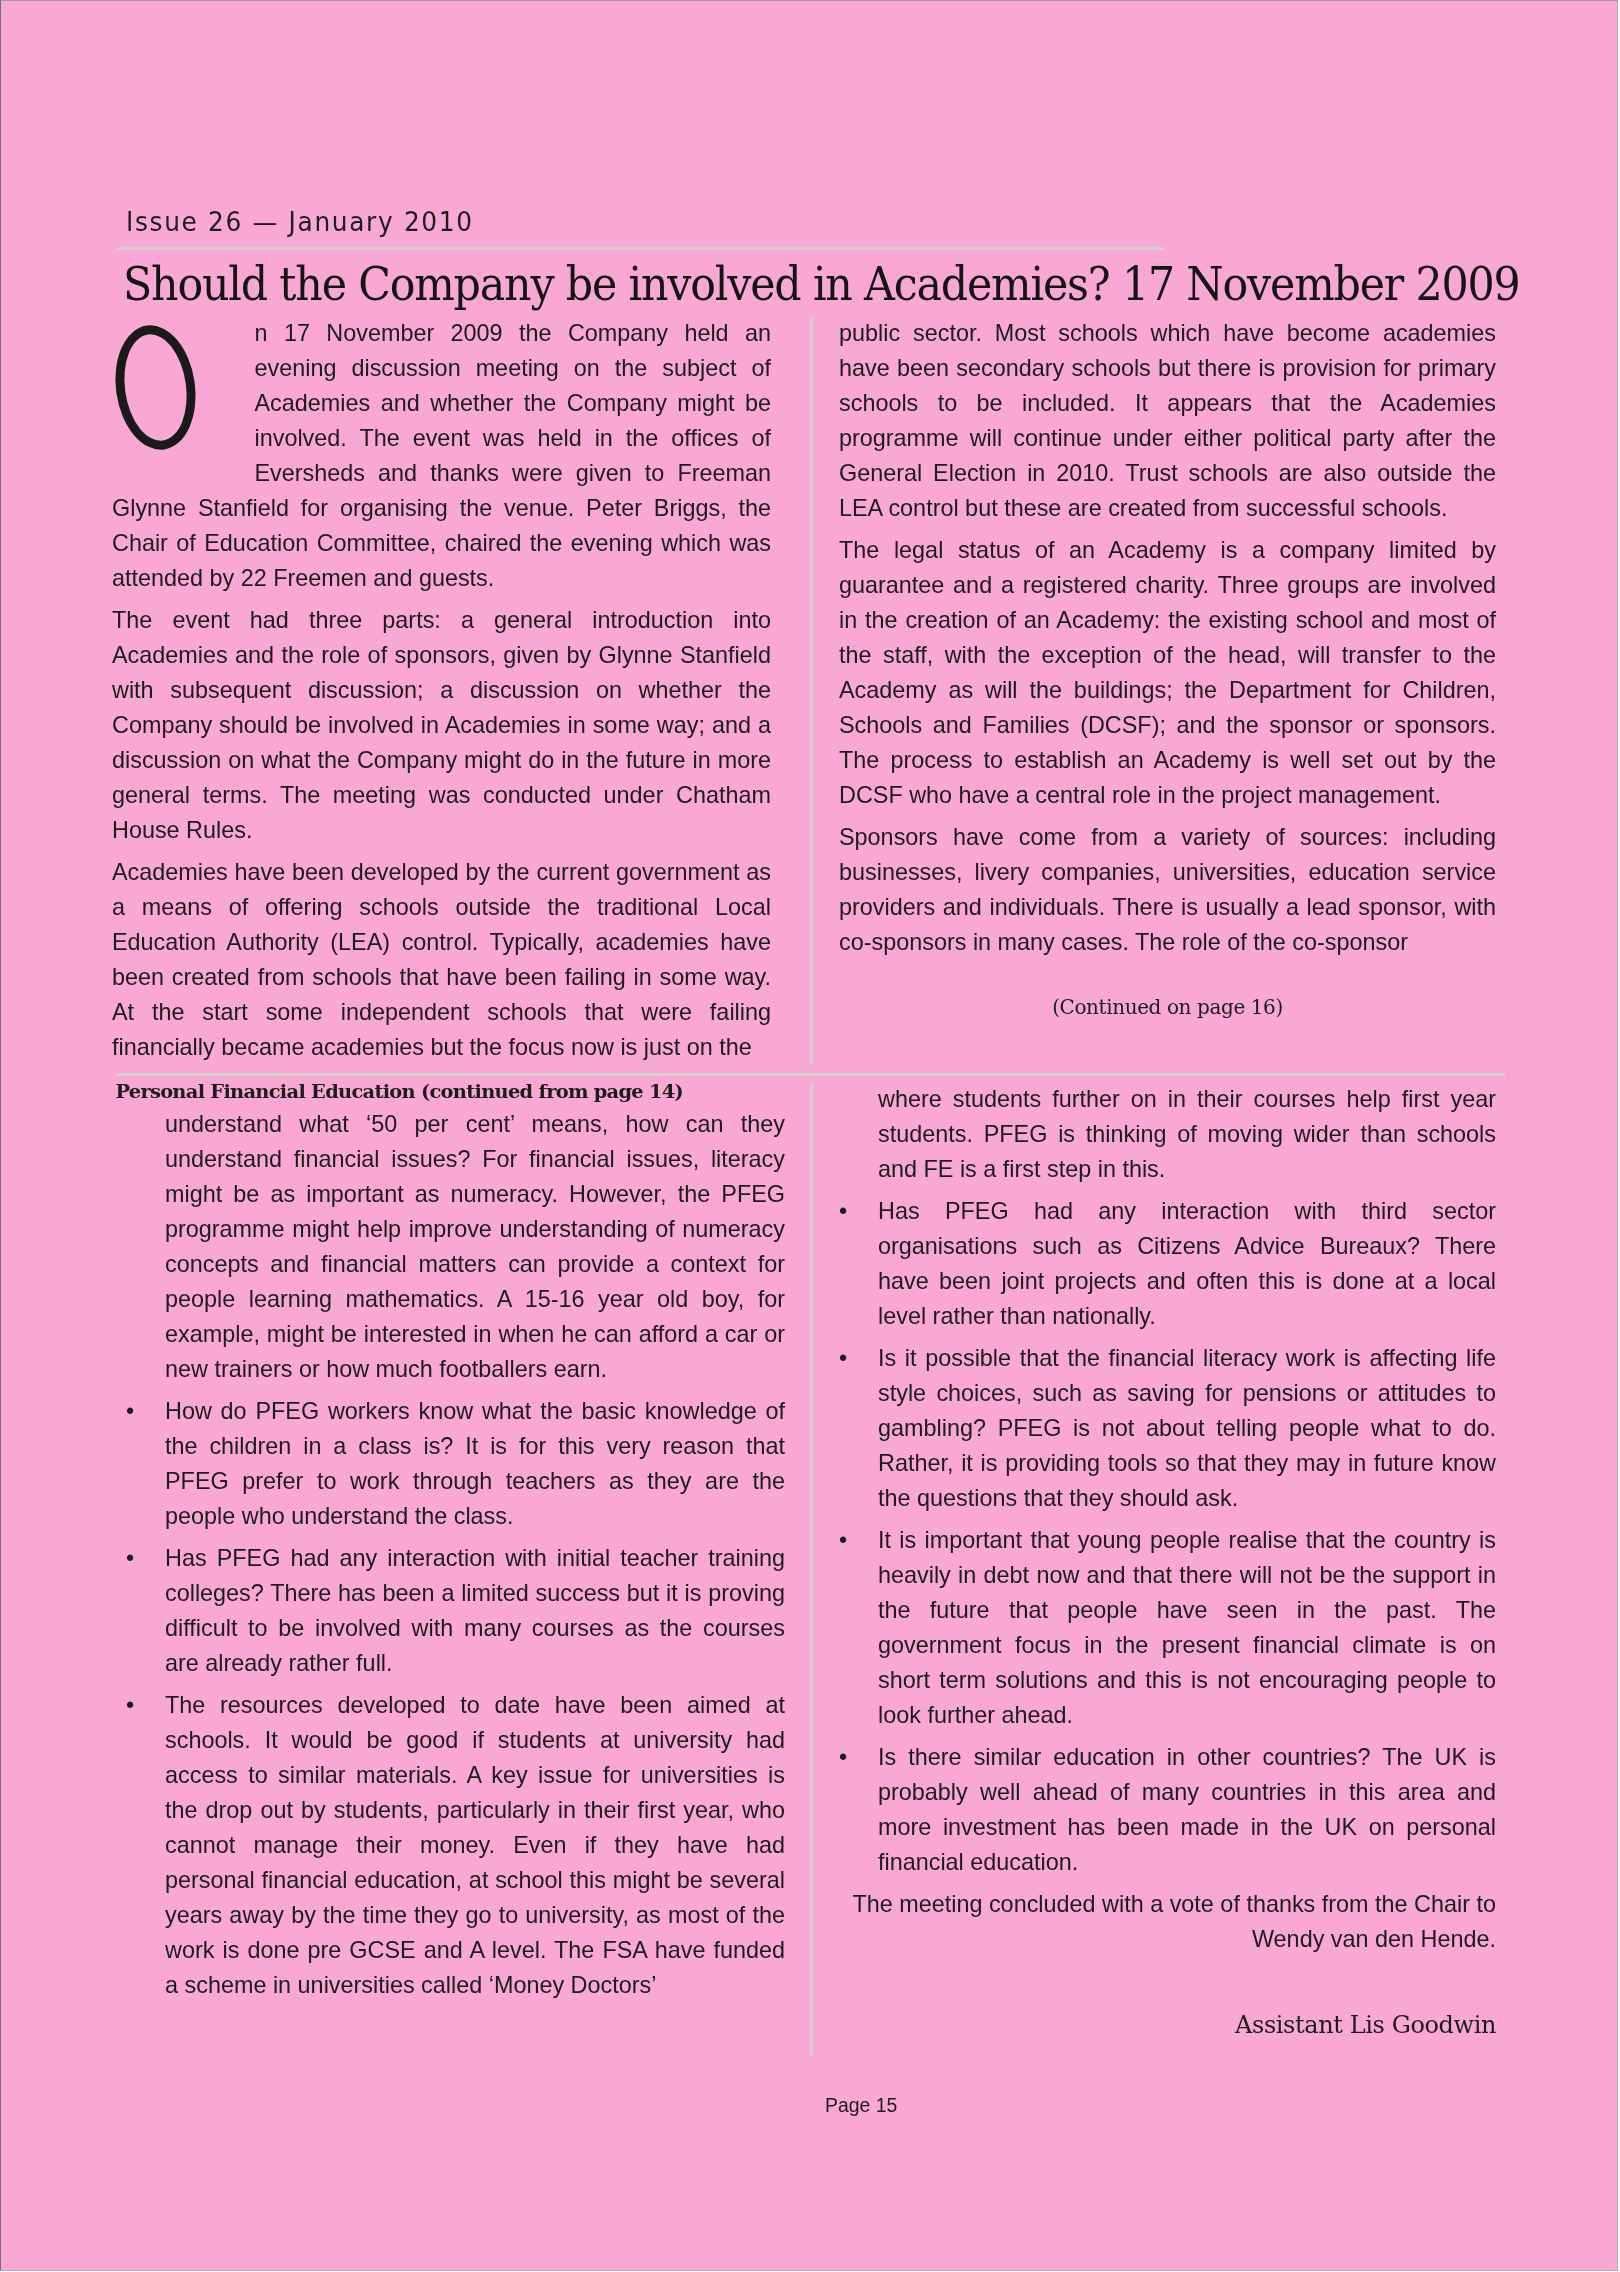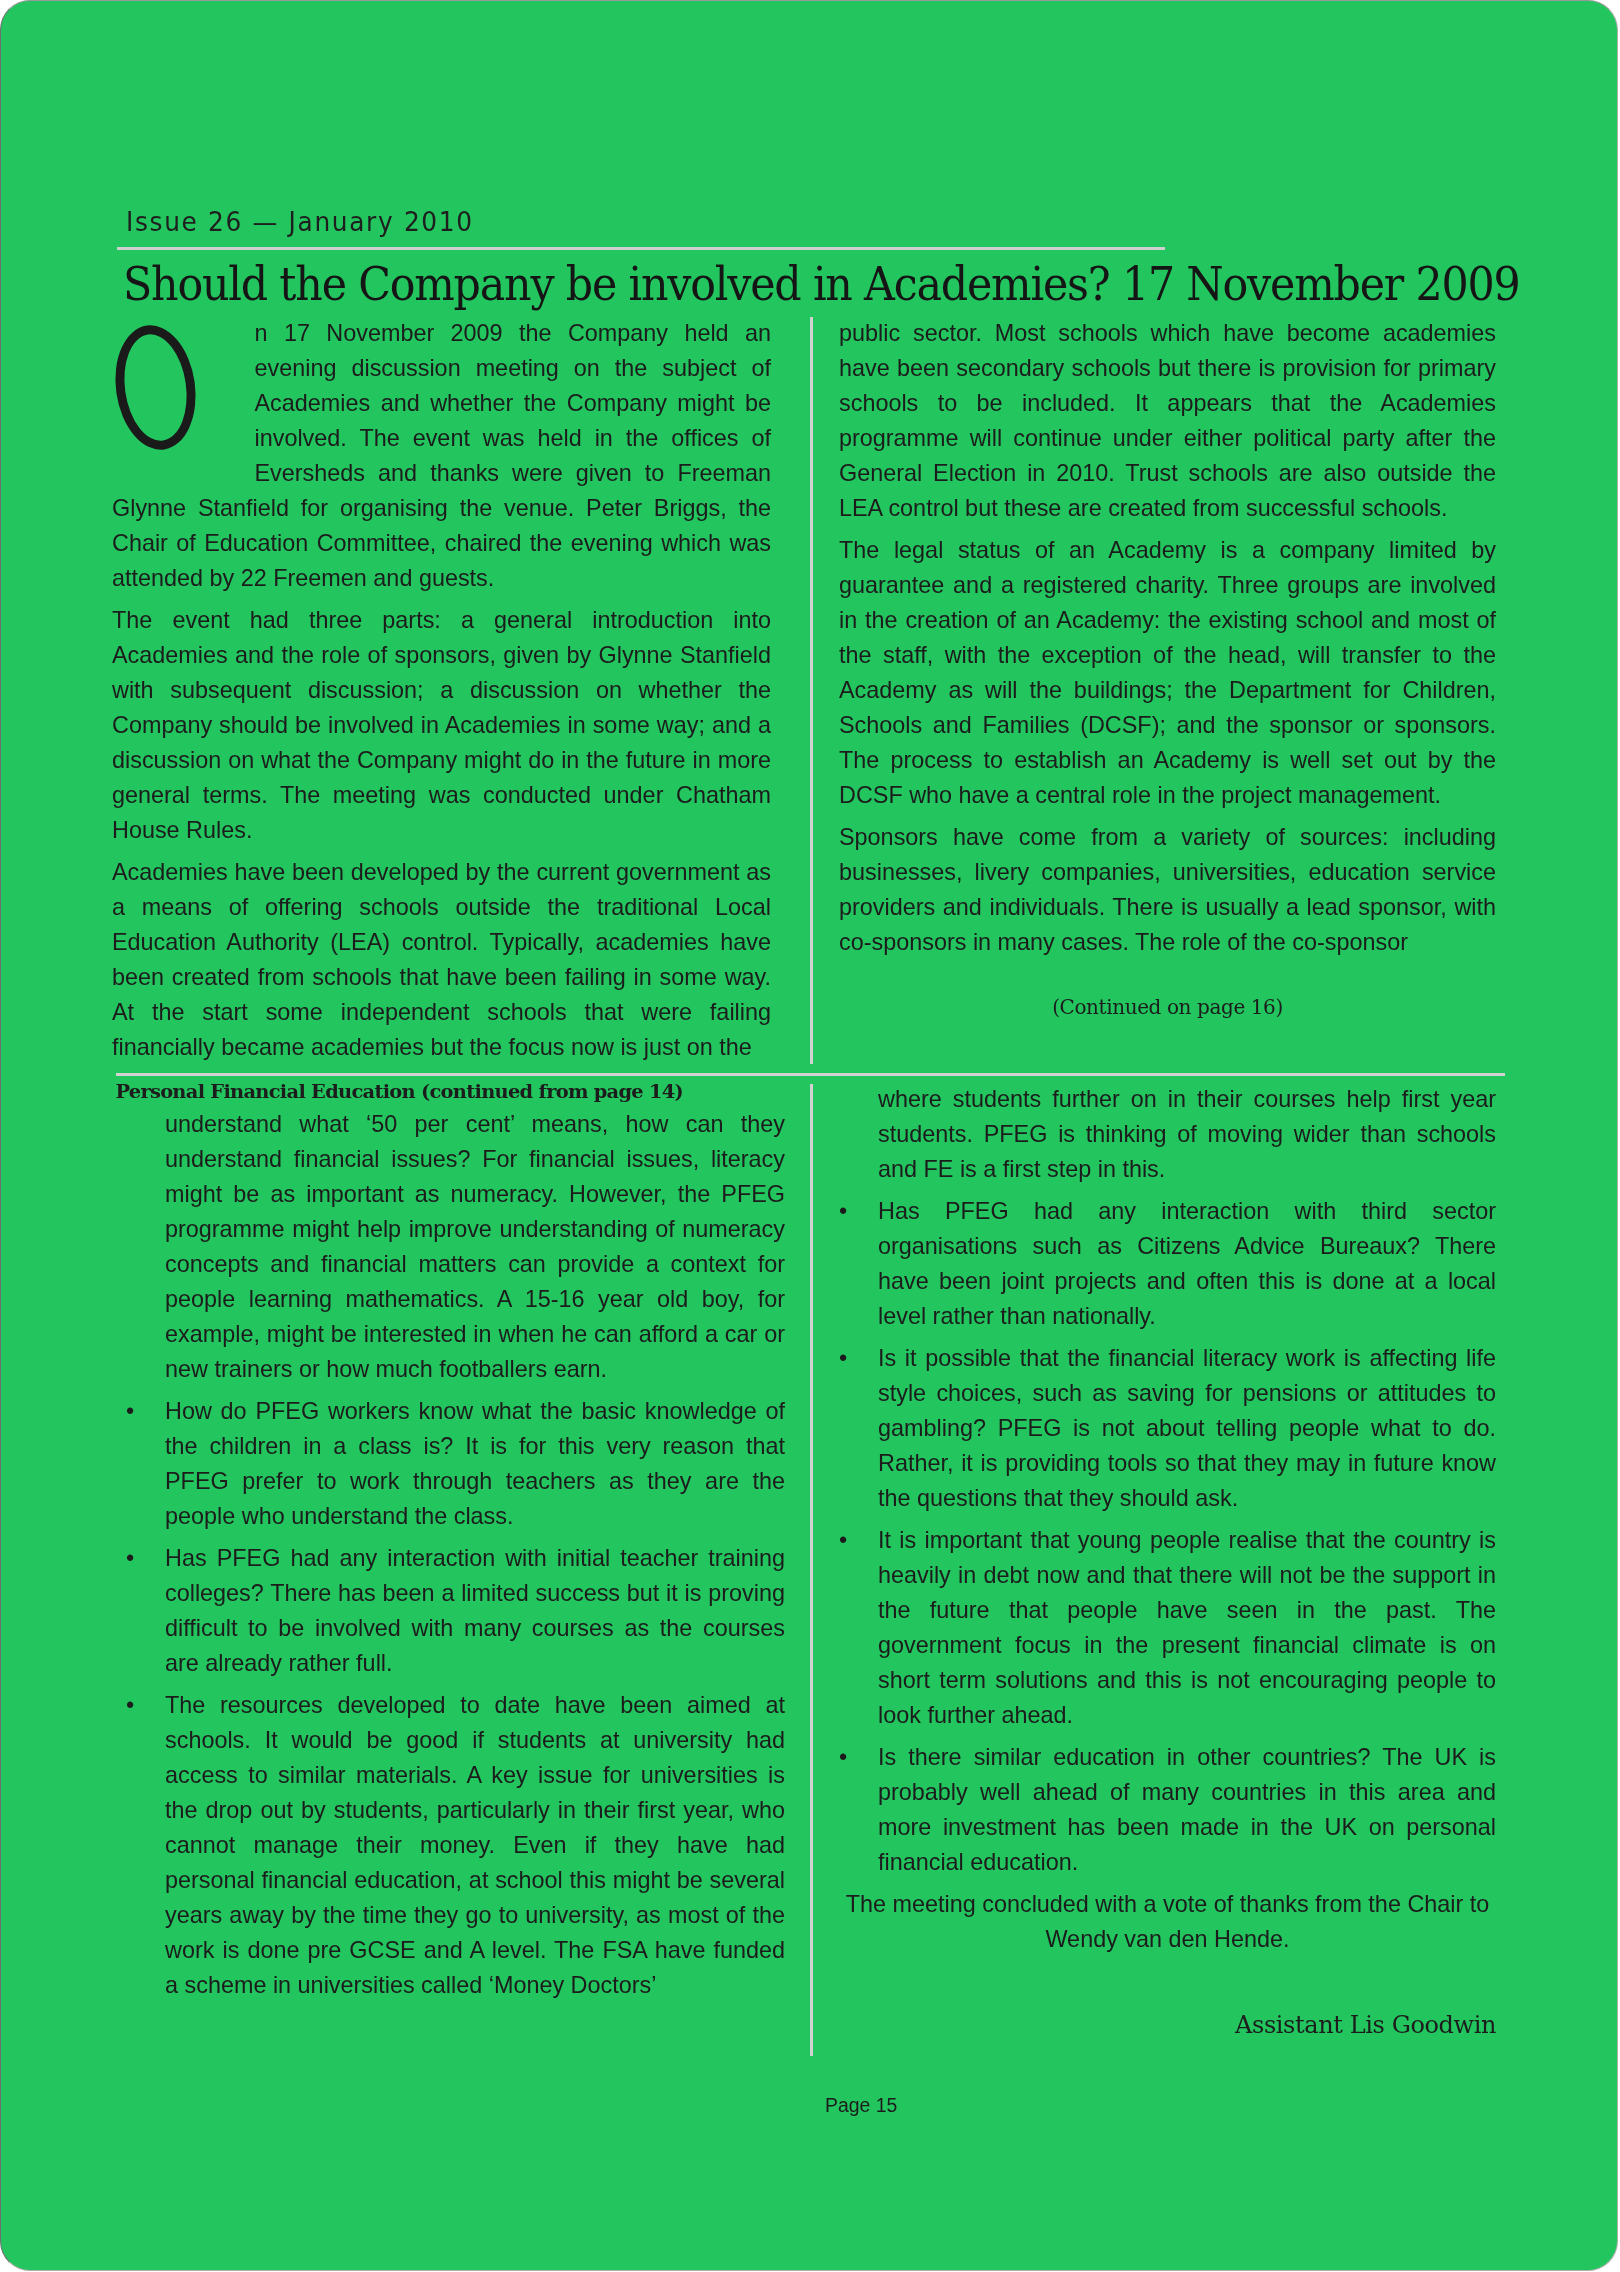--- a/index.html
+++ b/index.html
@@ -1,21 +1,21 @@
 <!DOCTYPE html>
 <html style="font-size:14px"><head>
 <meta charset="utf-8">
 <style>
   html, body { margin: 0; padding: 0; background: #ffffff; }
   body { width: 1620px; height: 2273px; position: relative; overflow: hidden; }
   .page {
     position: absolute; left: 0; top: 0; width: 1618px; height: 2271px;
     border-top: 1.8px solid #9a9a9a; border-left: 1.8px solid #707070;
     border-right: 0.9px solid #b0b0b0; border-bottom: 0.9px solid #b0b0b0;
-    box-sizing: border-box; background: #22c55e; border-radius: 30px;
+    box-sizing: border-box; background: #f9a8d4;
   }
   .issue-line {
     position: absolute; left: 125px; top: 205px;
     font-family: "DejaVu Sans", sans-serif; font-size: 27px; letter-spacing: 1.8px;
     color: #1e1e1e; transform: scaleX(0.92); transform-origin: left;
   }
   .issue-rule {
     position: absolute; left: 116px; top: 246px; width: 1048px; height: 2.6px; background: #cfcfcf;
   }
   .title {
@@ -108,20 +108,20 @@
   <div class="vrule" style="left:809px; top:1083px; height:972px;"></div>
 
   <div class="col lower-right">
     <p class="indent-para">where students further on in their courses help first year students. PFEG is thinking of moving wider than schools and FE is a first step in this.</p>
     <ul class="bullets">
       <li><span class="bullet">•</span><span>Has PFEG had any interaction with third sector organisations such as Citizens Advice Bureaux?  There have been joint projects and often this is done at a local level rather than nationally.</span></li>
       <li><span class="bullet">•</span><span>Is it possible that the financial literacy work is affecting life style choices, such as saving for pensions or attitudes to gambling? PFEG is not about telling people what to do. Rather, it is providing tools so that they may in future know the questions that they should ask.</span></li>
       <li><span class="bullet">•</span><span>It is important that young people realise that the country is heavily in debt now and that there will not be the support in the future that people have seen in the past. The government focus in the present financial climate is on short term solutions and this is not encouraging people to look further ahead.</span></li>
       <li><span class="bullet">•</span><span>Is there similar education in other countries? The UK is probably well ahead of many countries in this area and more investment has been made in the UK on personal financial education.</span></li>
     </ul>
-    <p style="text-align:center;">The meeting concluded with a vote of thanks from the Chair to Wendy van den Hende.</p>
+    <p style="text-align:right;">The meeting concluded with a vote of thanks from the Chair to Wendy van den Hende.</p>
     <div class="signature">Assistant Lis Goodwin</div>
   </div>
 
   <div class="page-number">Page 15</div>
 
 </div>
 
 
 </body></html>

